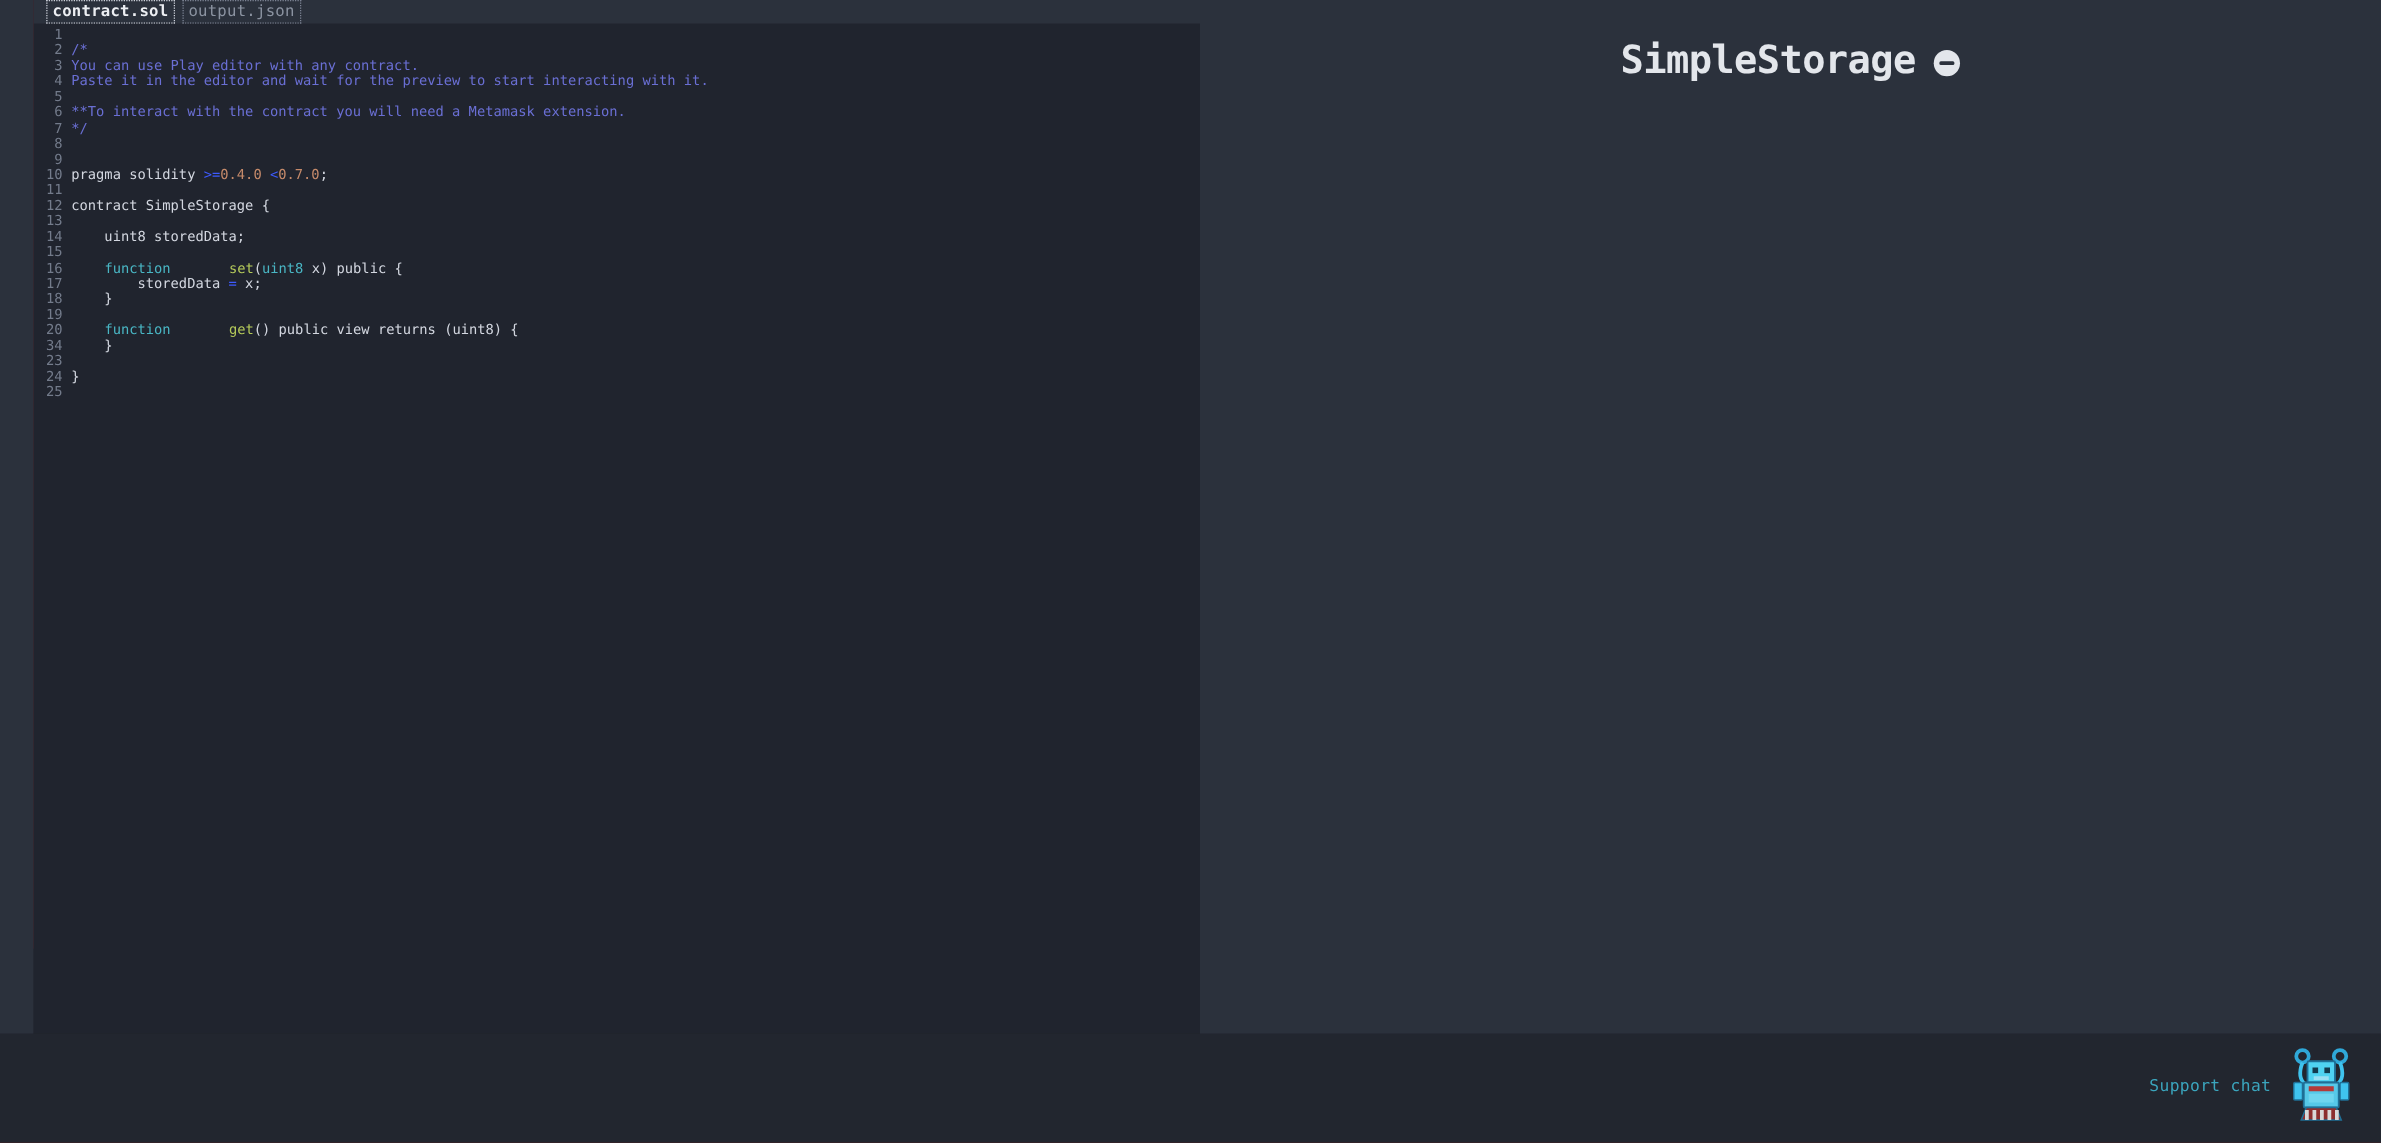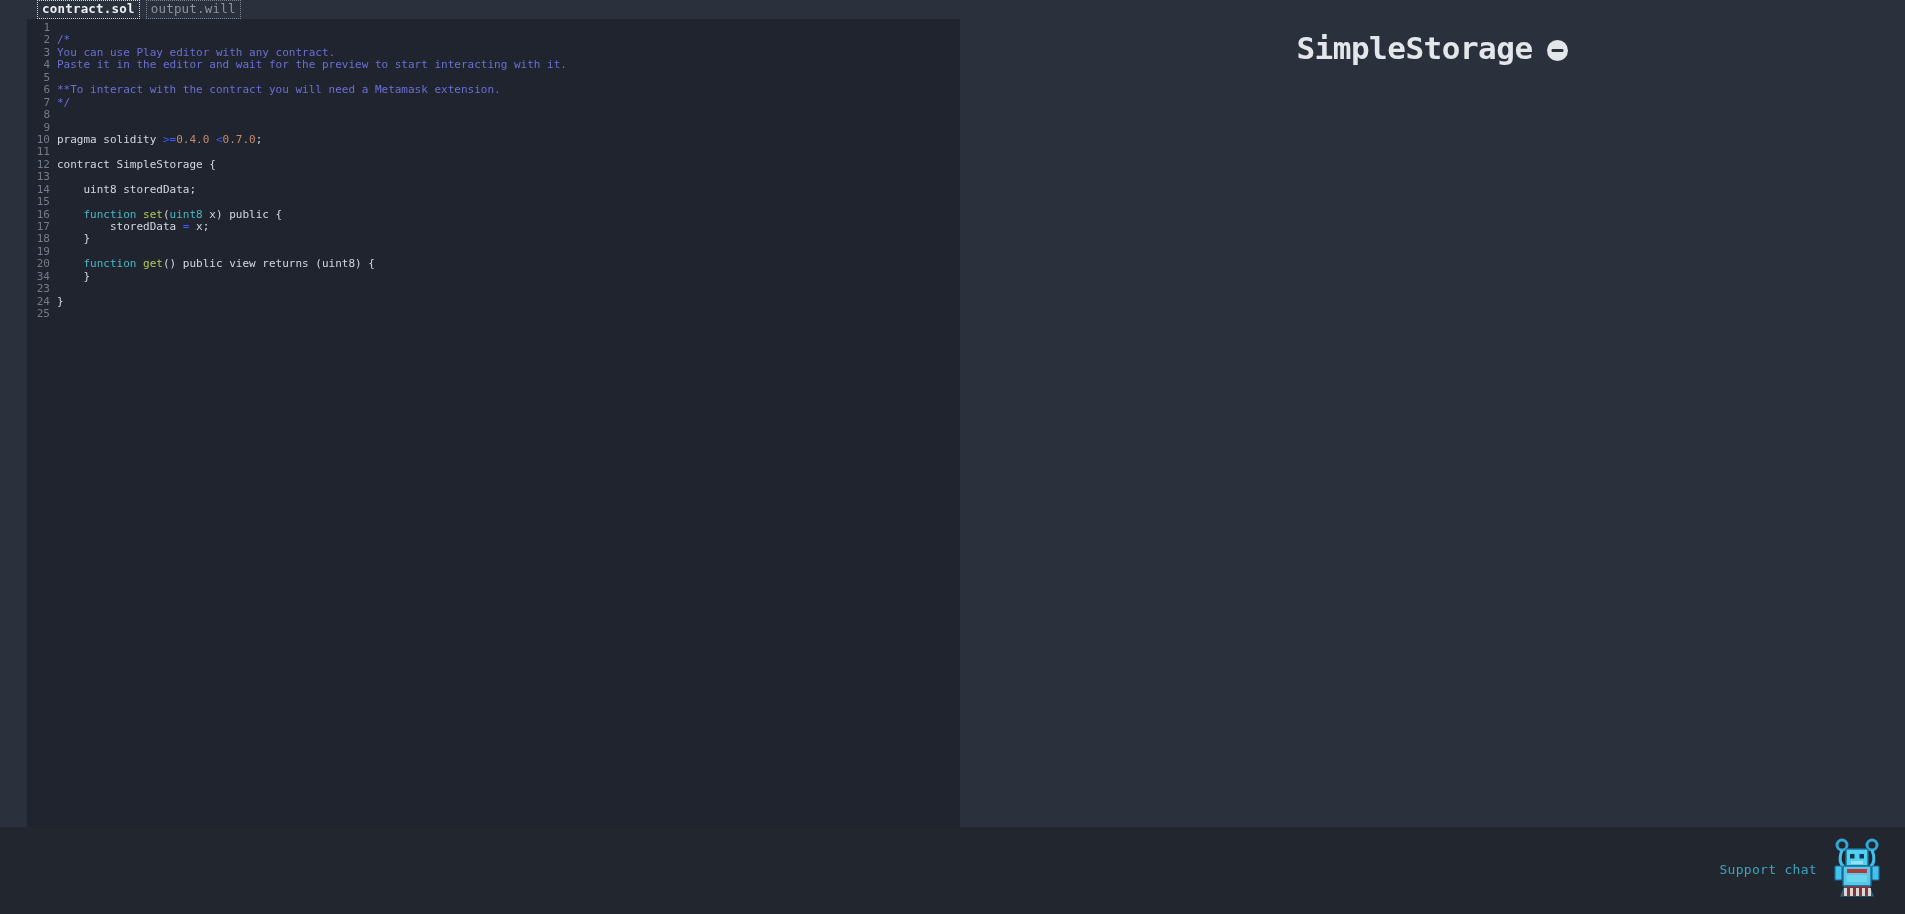--- a/index.html
+++ b/index.html
@@ -60,21 +60,21 @@
   }
   .code-text {
     padding-left: 6px;
     font-size: 11px;
     line-height: 12.45px;
     color: #d3d7e0;
     white-space: pre;
   }
   .c-comment { color: #6a6fd4; }
   .c-keyword { color: #49b6c4; }
-  .c-func    { color: #b4c95a; }
+  .c-func    { color: #b4c95a; margin-left: 40px; }
   .c-type    { color: #49b6c4; }
   .c-op      { color: #3d5afe; }
   .c-num     { color: #c58a6a; }
   .c-return  { color: #8a6fd8; }
   .c-plain   { color: #d3d7e0; }
 
   
   .preview-pane {
     position: absolute; left: 960px; top: 0;
     width: 945px; height: 827px;
@@ -121,21 +121,21 @@
 <body>
 
 <div class="app">
 
   <div class="activity-bar"></div>
 
   <div class="editor-pane">
 
     <div class="tab-bar">
       <div class="tab active">contract.sol</div>
-      <div class="tab inactive">output.will</div>
+      <div class="tab inactive">output.json</div>
     </div>
 
     <div class="code-area" id="code-area">
         <div class="code-row">
           <span class="ln">1</span>
           <span class="code-text"></span>
         </div>
         <div class="code-row">
           <span class="ln">2</span>
           <span class="code-text"><span class="c-comment">/*</span></span>

